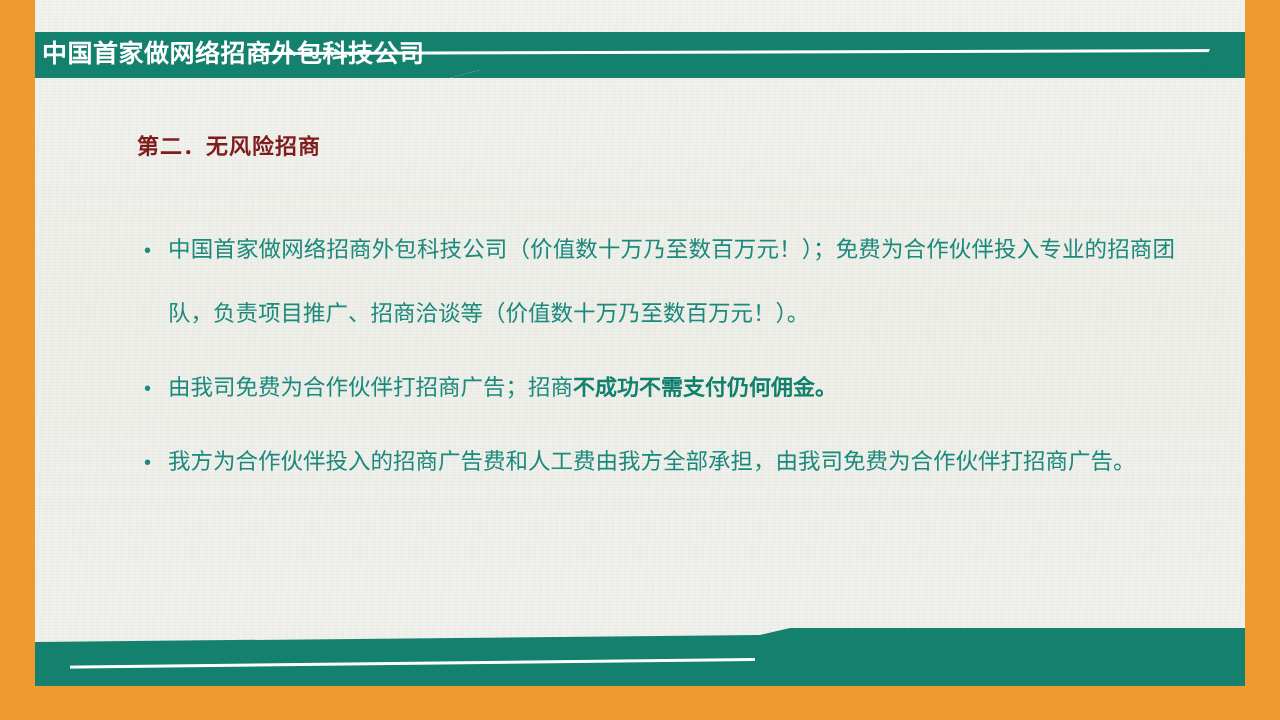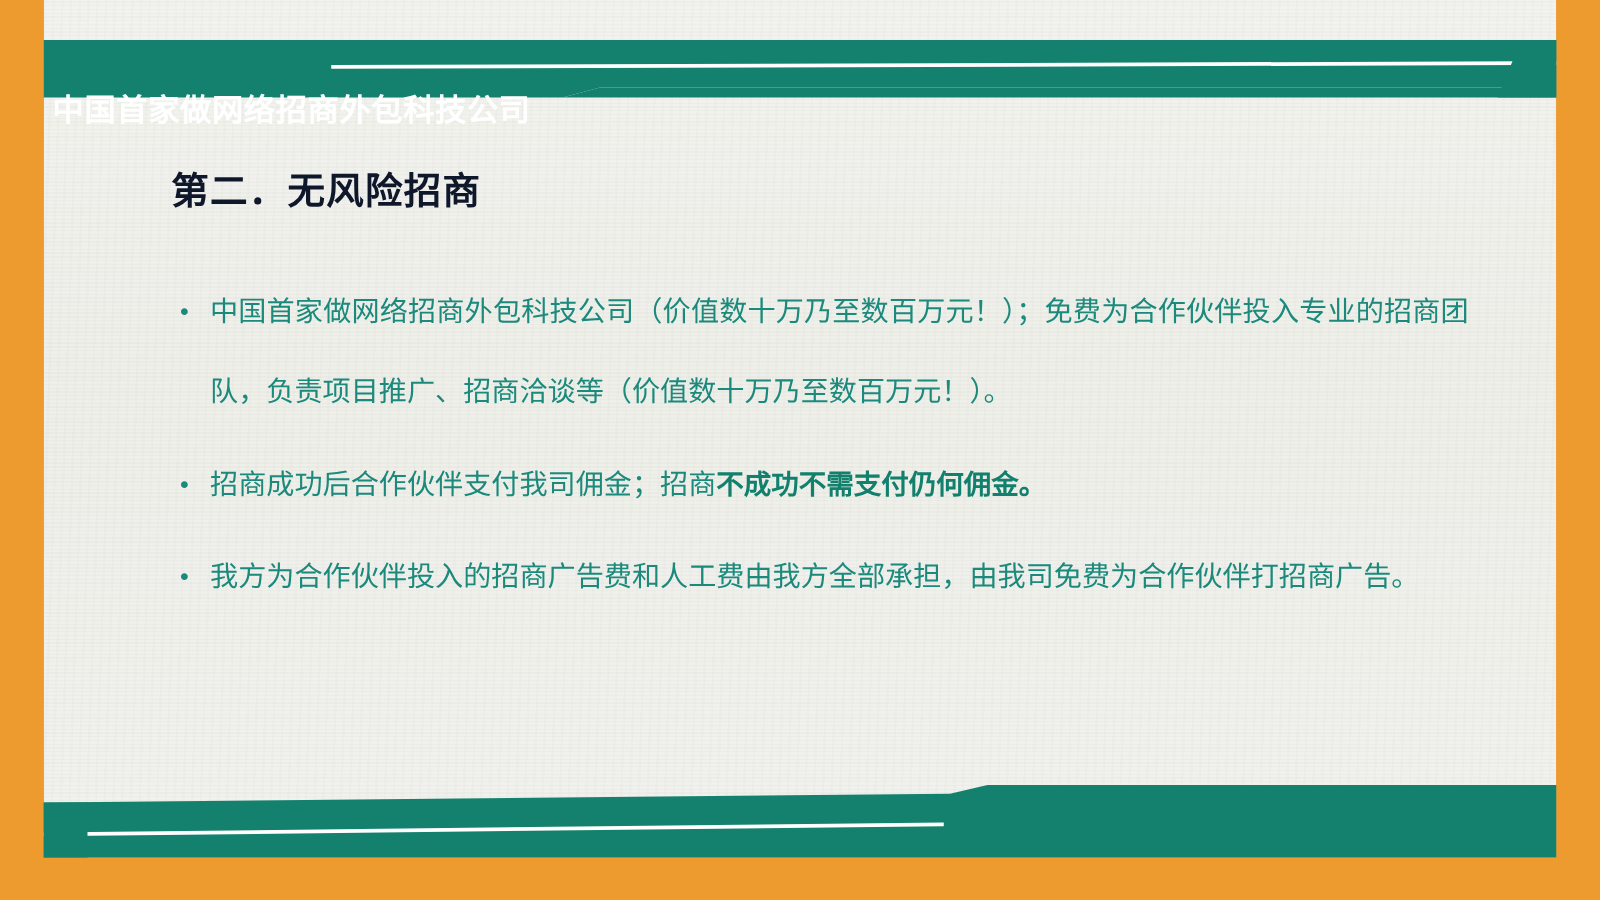--- a/index.html
+++ b/index.html
@@ -63,21 +63,20 @@
     top: 36px;
     width: 640px;
     height: 34px;
     line-height: 34px;
     color: #FFFFFF;
     font-size: 25px;
     font-weight: bold;
     letter-spacing: 0.5px;
     white-space: nowrap;
     font-family: "Liberation Sans", "DejaVu Sans", sans-serif;
-    margin-top: 36px;
   }
 
   
   #bottom-banner {
     position: absolute;
     left: 0;
     top: 600px;
     width: 1280px;
     height: 120px;
     pointer-events: none;
@@ -90,22 +89,22 @@
     left: 35px;
     top: 100px;
     width: 1210px;
     height: 500px;
   }
 
   #slide-title {
     position: absolute;
     left: 102px;
     top: 28px;
-    color: #0f172a;
-    font-size: 30px;
+    color: #7f1d1d;
+    font-size: 22px;
     font-weight: bold;
     letter-spacing: 1px;
     white-space: nowrap;
     font-family: "Liberation Sans", "DejaVu Sans", sans-serif;
   }
 
   #bullets {
     position: absolute;
     left: 105px;
     top: 118px;
@@ -190,21 +189,21 @@
 
     <div id="bullets">
 
       <div class="bullet-row">
         <span class="bullet-marker">•</span>
         <span class="bullet-text">中国首家做网络招商外包科技公司（价值数十万乃至数百万元！）；免费为合作伙伴投入专业的招商团队，负责项目推广、招商洽谈等（价值数十万乃至数百万元！）。</span>
       </div>
 
       <div class="bullet-row">
         <span class="bullet-marker">•</span>
-        <span class="bullet-text"><span>招商成功后合作伙伴支付我司佣金；招商</span><span class="emph">不成功不需支付仍何佣金。</span></span>
+        <span class="bullet-text"><span>由我司免费为合作伙伴打招商广告；招商</span><span class="emph">不成功不需支付仍何佣金。</span></span>
       </div>
 
       <div class="bullet-row">
         <span class="bullet-marker">•</span>
         <span class="bullet-text">我方为合作伙伴投入的招商广告费和人工费由我方全部承担，由我司免费为合作伙伴打招商广告。</span>
       </div>
 
     </div>
   </div>
 

